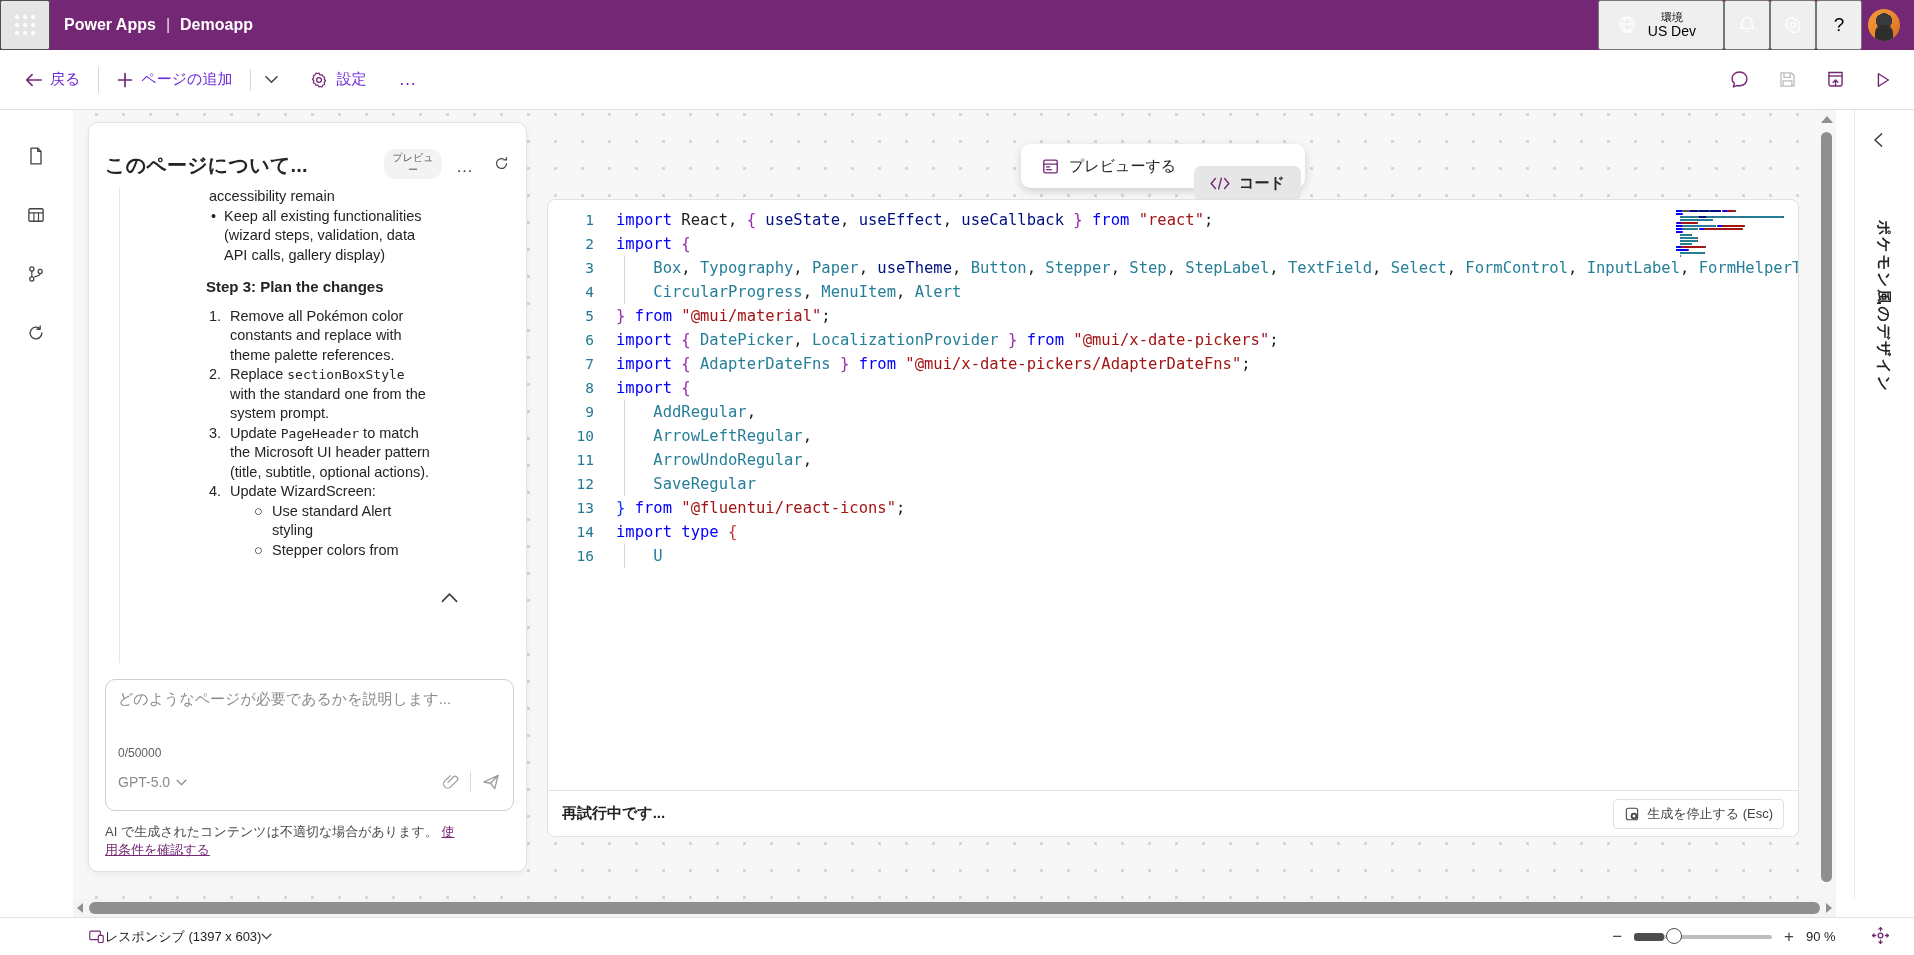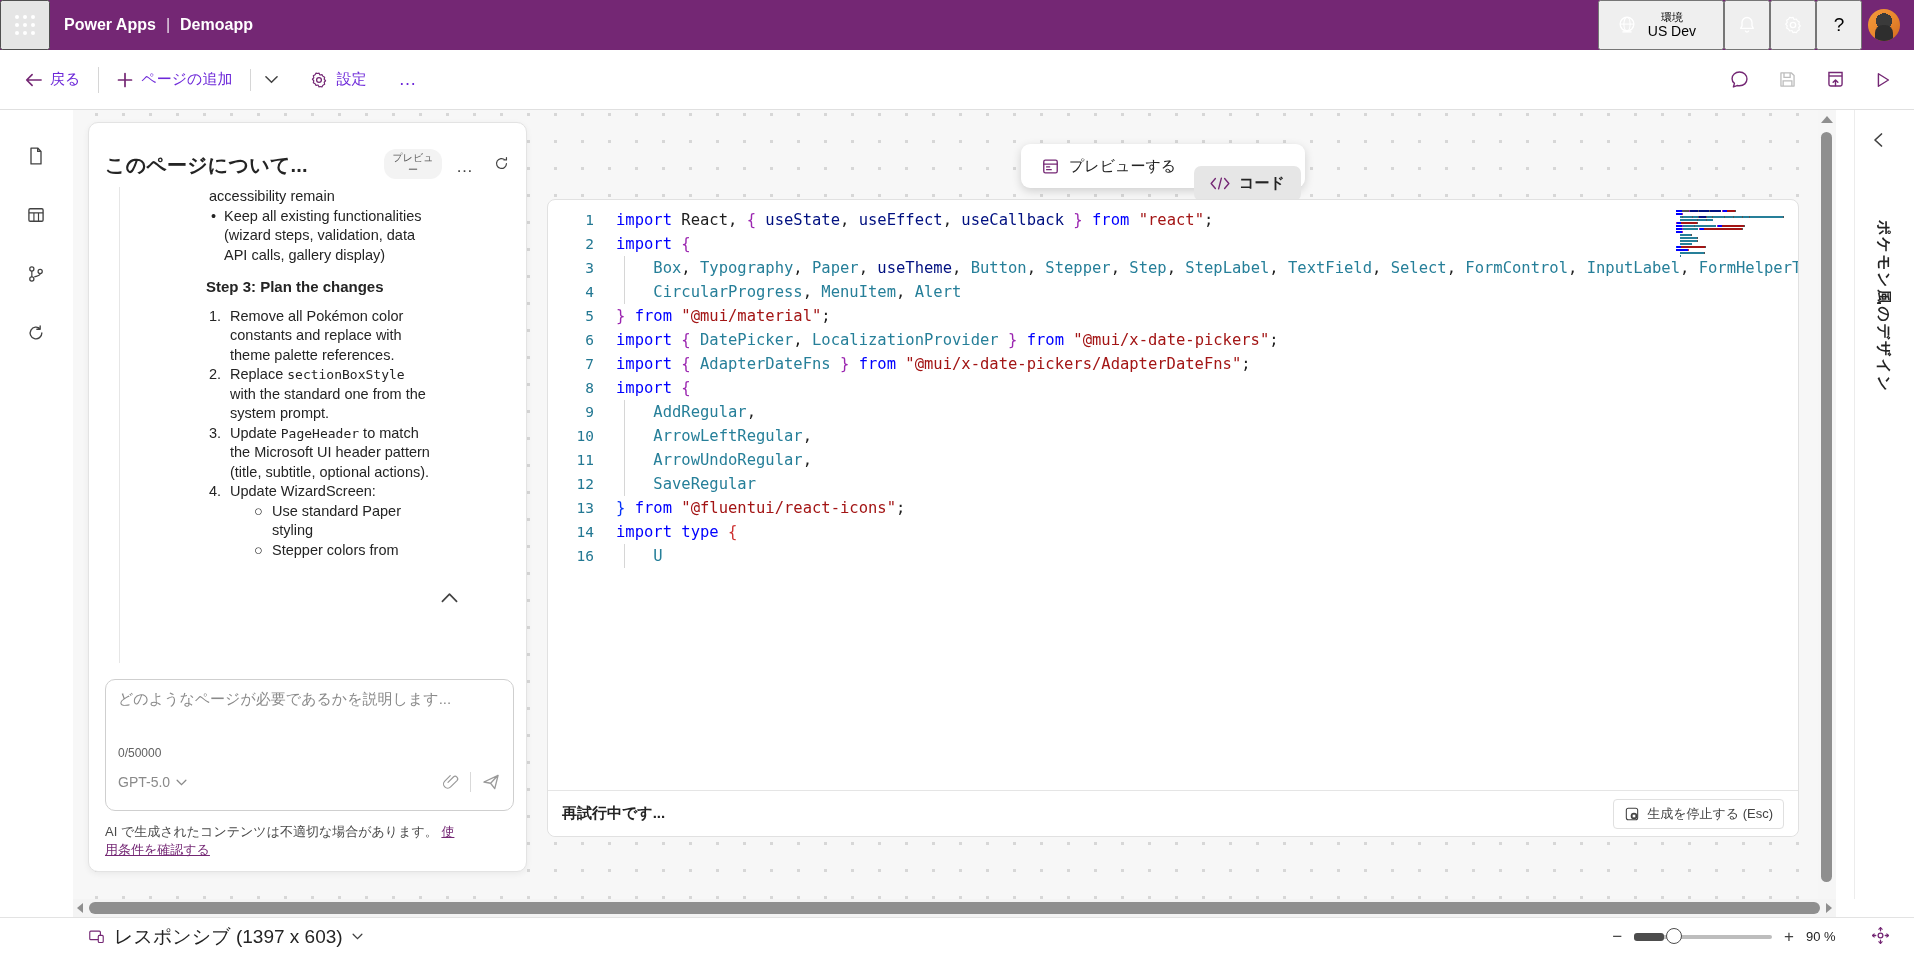--- a/index.html
+++ b/index.html
@@ -109,21 +109,21 @@
   .strip-collapse { position:absolute; top:22px; left:16px; background:none; border:none; cursor:pointer; }
   .strip-title-wrap { position:absolute; top:110px; left:0; width:60px; height:400px; }
   .strip-title2 { position:absolute; top:0; left:38px; font-size:15px; font-weight:bold; white-space:nowrap; transform:rotate(90deg); transform-origin:top left; letter-spacing:2px; }
 
   
   .h-scroll-row { height:18px; position:relative; background:#fff; }
   .h-track { position:absolute; left:73px; right:78px; top:0; height:18px; background:#f4f4f4; }
   .h-thumb { position:absolute; left:16px; right:16px; top:3px; height:12px; background:#8f8f8f; border-radius:7px; }
   .h-arr { position:absolute; top:4px; width:0; height:0; border-top:5px solid transparent; border-bottom:5px solid transparent; }
   .status-bar { height:38px; border-top:1px solid #e3e3e3; display:flex; align-items:center; padding:0 16px 0 88px; background:#fff; position:relative; }
-  .resp-group { display:flex; align-items:center; gap:9px; font-size:19px; cursor:pointer; background:none; border:none; font-family:inherit; color:#242424; }
+  .resp-group { display:flex; align-items:center; font-size:13px; cursor:pointer; background:none; border:none; font-family:inherit; color:#242424; }
   .zoom-group { position:absolute; right:70px; display:flex; align-items:center; gap:12px; }
   .zoom-minus,.zoom-plus { font-size:17px; color:#424242; background:none; border:none; cursor:pointer; }
   .zoom-slider { width:138px; height:4px; background:#bdbdbd; border-radius:2px; position:relative; cursor:pointer; }
   .zoom-fill { position:absolute; left:0; top:-2px; width:30px; height:8px; background:#4d4d4d; border-radius:3px; }
   .zoom-thumb { position:absolute; left:32px; top:-7px; width:16px; height:16px; background:#fff; border:1.5px solid #4d4d4d; border-radius:50%; }
   .zoom-label { font-size:13px; color:#242424; min-width:38px; }
   .fit-btn { position:absolute; right:24px; background:none; border:none; cursor:pointer; }
 </style>
 </head>
 <body>
@@ -301,21 +301,21 @@
             <div class="ol-item">
               <span class="num">3.</span>
               <span style="flex: 1 1 0%;"><span>Update </span><span class="inline-code">PageHeader</span><span> to match the Microsoft UI header pattern (title, subtitle, optional actions).</span></span>
             </div>
             <div class="ol-item">
               <span class="num">4.</span>
               <span style="flex: 1 1 0%;"><span>Update WizardScreen:</span></span>
             </div>
             <div class="sub-item">
               <span class="marker">○</span>
-              <span style="flex: 1 1 0%;">Use standard Paper styling</span>
+              <span style="flex: 1 1 0%;">Use standard Alert styling</span>
             </div>
             <div class="sub-item">
               <span class="marker">○</span>
               <span style="flex: 1 1 0%;">Stepper colors from</span>
             </div>
           </div>
 
         <button class="collapse-float">
           <svg width="17" height="11" viewBox="0 0 18 11">
             <path d="M1.5 9.5L9 2l7.5 7.5" fill="none" stroke="#424242" stroke-width="1.8" stroke-linecap="round" stroke-linejoin="round"></path>

